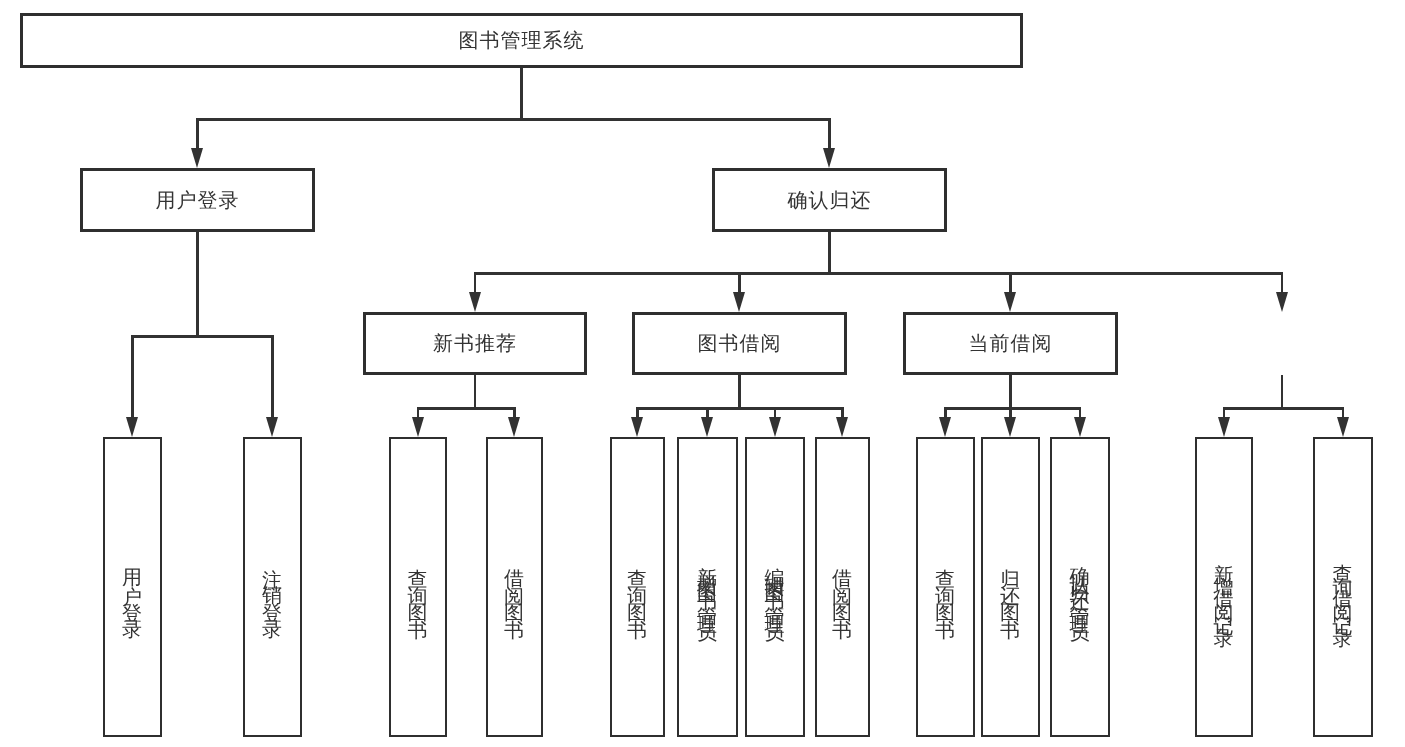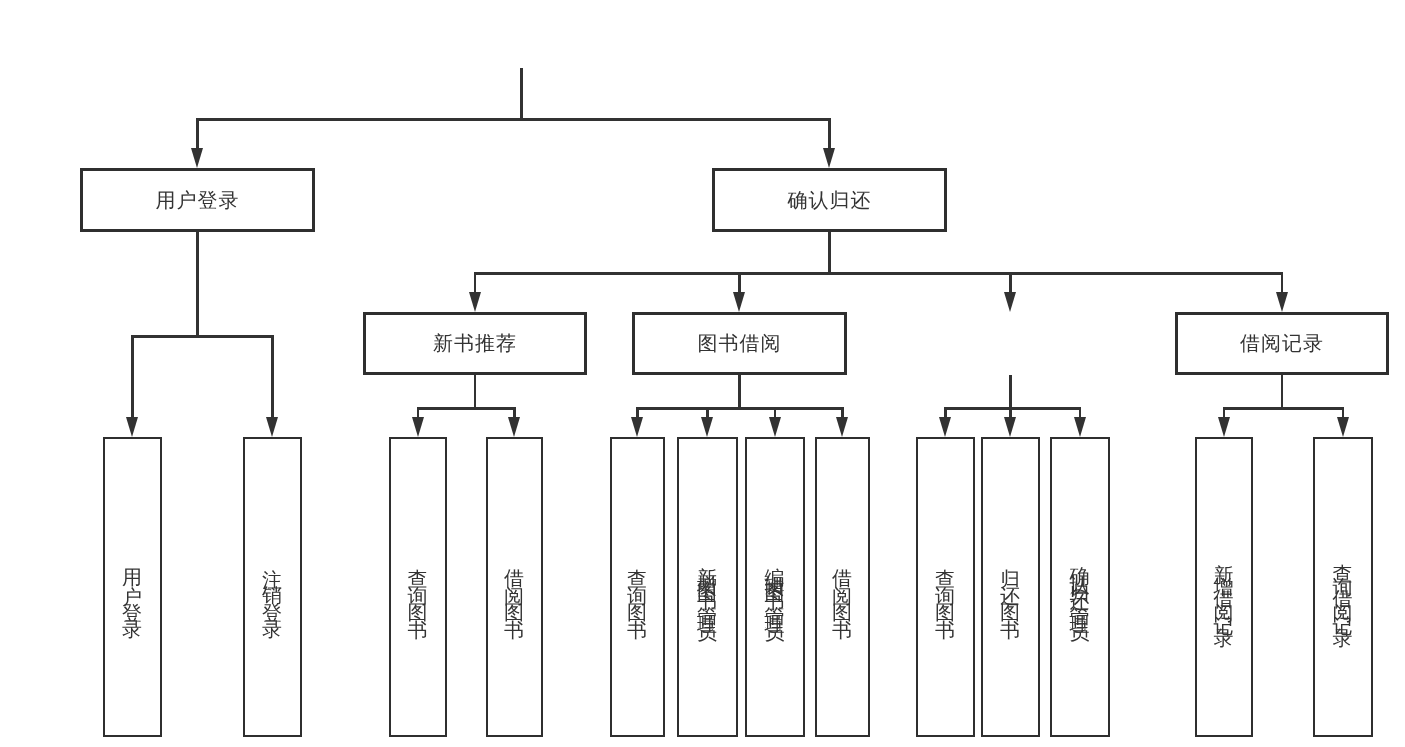--- a/index.html
+++ b/index.html
@@ -24,20 +24,23 @@
       border-top:20px solid #323232;}
 
   .watermark{position:absolute;left:1178px;top:712px;font-size:20px;color:#a8a8a8;
              letter-spacing:1px;white-space:nowrap;}
 </style>
 </head>
 <body>
 
 <div id="canvas">
 
+  <div class="node" style="left:20px;top:13px;width:1003px;height:55px;">
+    <span>图书管理系统</span>
+  </div>
 
   <div class="vl" style="left:520.25px;top:68px;height:50px;"></div>
   <div class="hl" style="left:196.25px;top:118px;width:634.5px;"></div>
   <div class="vl" style="left:196.25px;top:118px;height:34px;"></div>
   <div class="ah" style="left:191px;top:148px;"></div>
   <div class="vl" style="left:828.25px;top:118px;height:34px;"></div>
   <div class="ah" style="left:823px;top:148px;"></div>
 
   <div class="node" style="left:80px;top:168px;width:235px;height:64px;">
     <span>用户登录</span>
@@ -63,22 +66,22 @@
   <div class="ah" style="left:1004px;top:292px;"></div>
   <div class="vl" style="left:1280.75px;top:272px;height:24px;"></div>
   <div class="ah" style="left:1275.5px;top:292px;"></div>
 
   <div class="node" style="left:632px;top:312px;width:215px;height:63px;">
     <span>图书借阅</span>
   </div>
   <div class="node" style="left:363px;top:312px;width:224px;height:63px;">
     <span>新书推荐</span>
   </div>
-  <div class="node" style="left:1175px;top:312px;width:214px;height:63px;">
-    <span>借阅记录</span>
+  <div class="node" style="left:903px;top:312px;width:215px;height:63px;">
+    <span>当前借阅</span>
   </div>
 
   <div class="vl" style="left:473.75px;top:375px;height:32px;"></div>
   <div class="hl" style="left:416.75px;top:407px;width:99px;"></div>
   <div class="vl" style="left:416.75px;top:407px;height:14px;"></div>
   <div class="ah" style="left:411.5px;top:417px;"></div>
   <div class="vl" style="left:513.25px;top:407px;height:14px;"></div>
   <div class="ah" style="left:508px;top:417px;"></div>
 
   <div class="vl" style="left:738.25px;top:375px;height:32px;"></div>

